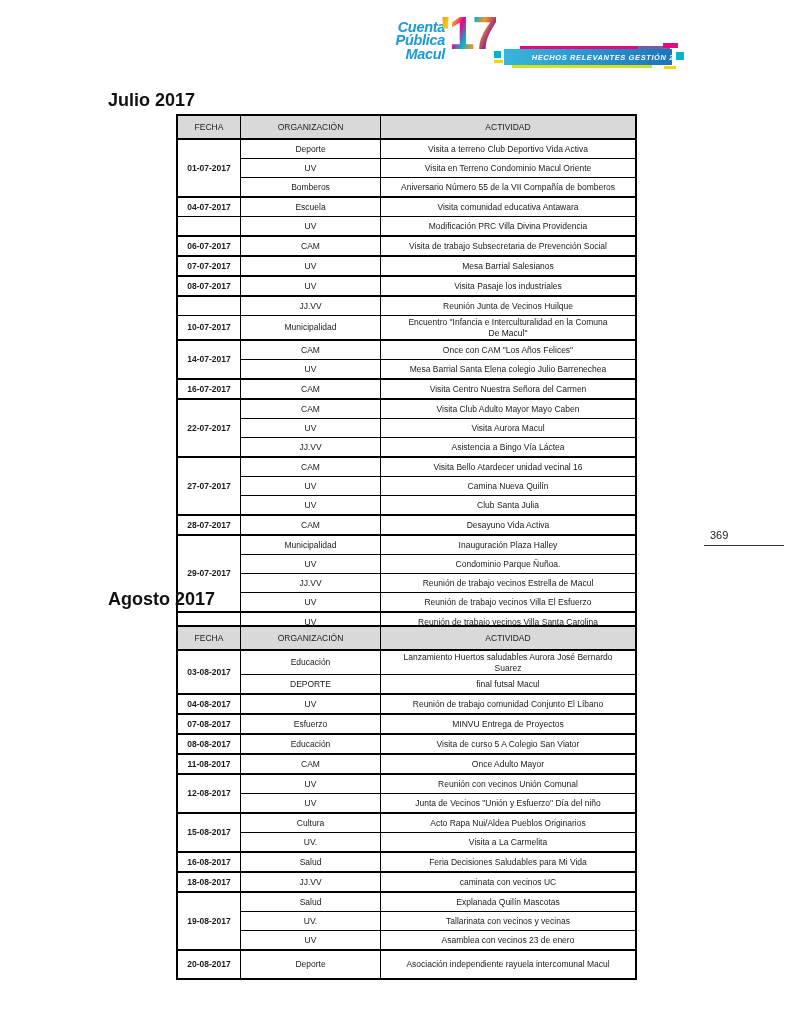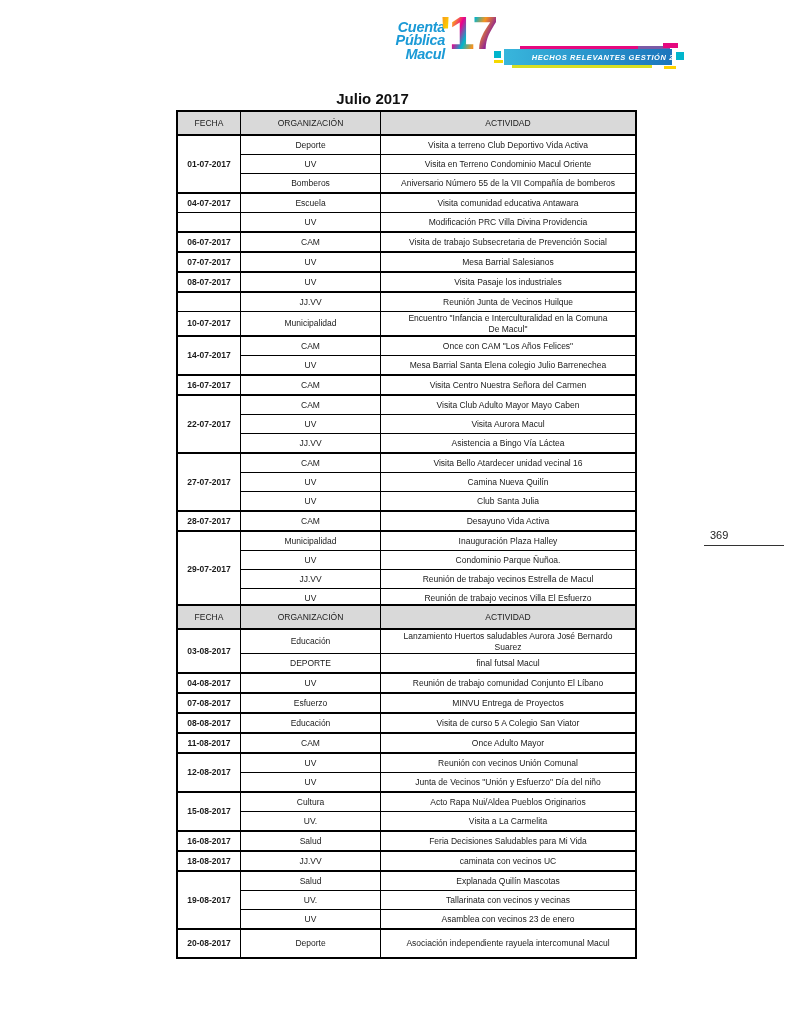--- a/index.html
+++ b/index.html
@@ -33,21 +33,21 @@
 
   
   .page-number{position:absolute;left:704px;top:497px;width:80px;height:17px;
                border-bottom:1.5px solid #333;font-size:11px;padding-left:6px;
                box-sizing:border-box;color:#222;margin-top:32px;}
 
   
   .month{position:absolute;left:108px;}
   #sec0{top:90px;}
   #sec1{top:589px;}
-  .month h2{margin:0;font-size:15px;font-weight:700;color:#111;text-align:center;}
+  .month h2{margin:0;font-size:18px;font-weight:700;color:#111;}
   .month table{margin-left:68px;border-collapse:collapse;table-layout:fixed;
                width:443px;border:2px solid #000;}
   #sec0 table{margin-top:3px;}
   #sec1 table{margin-top:15px;}
   th,td{border:1px solid #000;text-align:center;vertical-align:middle;overflow:hidden;}
   thead th{background:#d9d9d9;font-size:8.5px;font-weight:400;height:20px;
            border-bottom:1.5px solid #000;padding:1px 2px;}
   thead th:nth-child(1){width:58px;}
   thead th:nth-child(2){width:135px;}
   thead th:nth-child(3){width:250px;}
@@ -212,20 +212,21 @@
           <tr class="group-start">
             <td class="date-cell"></td>
             <td class="org-cell">UV</td>
             <td class="activity-cell">Reunión de trabajo vecinos Villa Santa Carolina</td>
           </tr>
         </tbody>
     </table>
   </section>
 
   <section class="month" id="sec1">
+    <h2>Agosto 2017</h2>
     <table>
       <thead>
           <tr>
             <th>FECHA</th>
             <th>ORGANIZACIÓN</th>
             <th>ACTIVIDAD</th>
           </tr>
         </thead>
       <tbody>
           <tr class="group-start">

